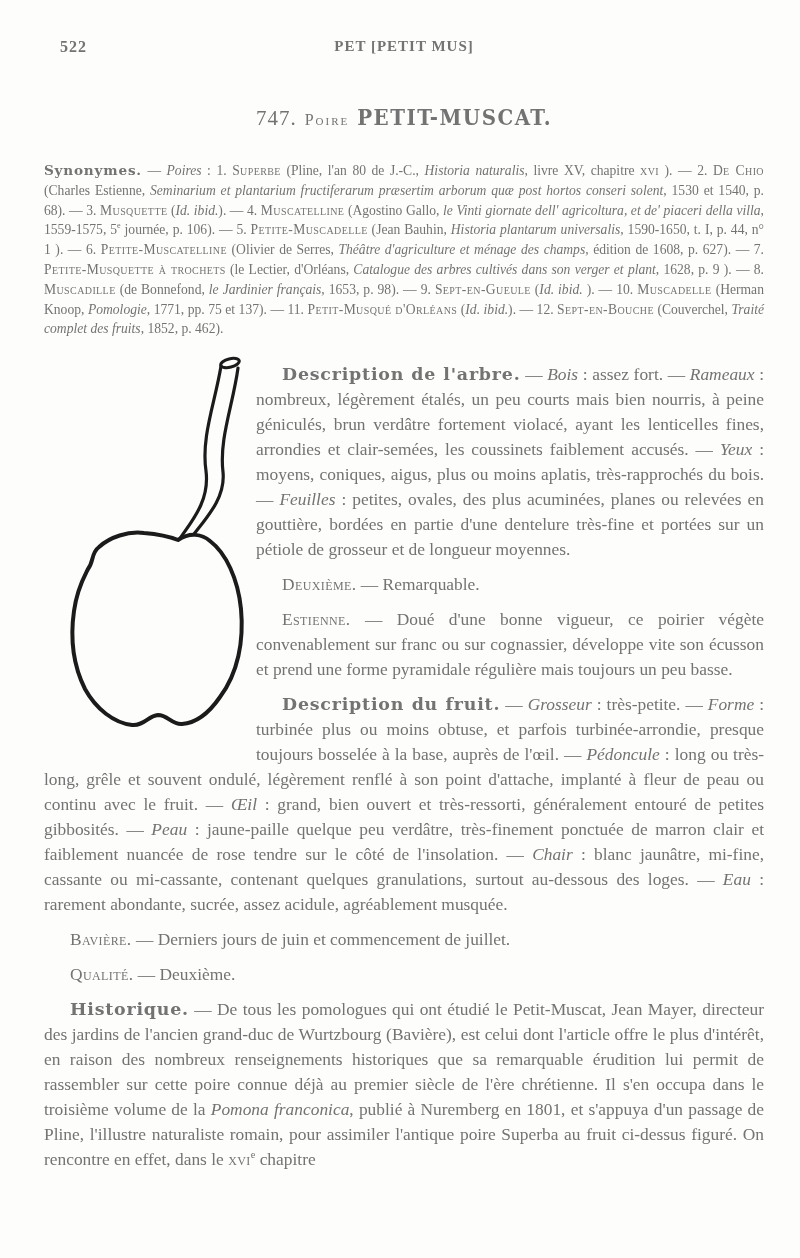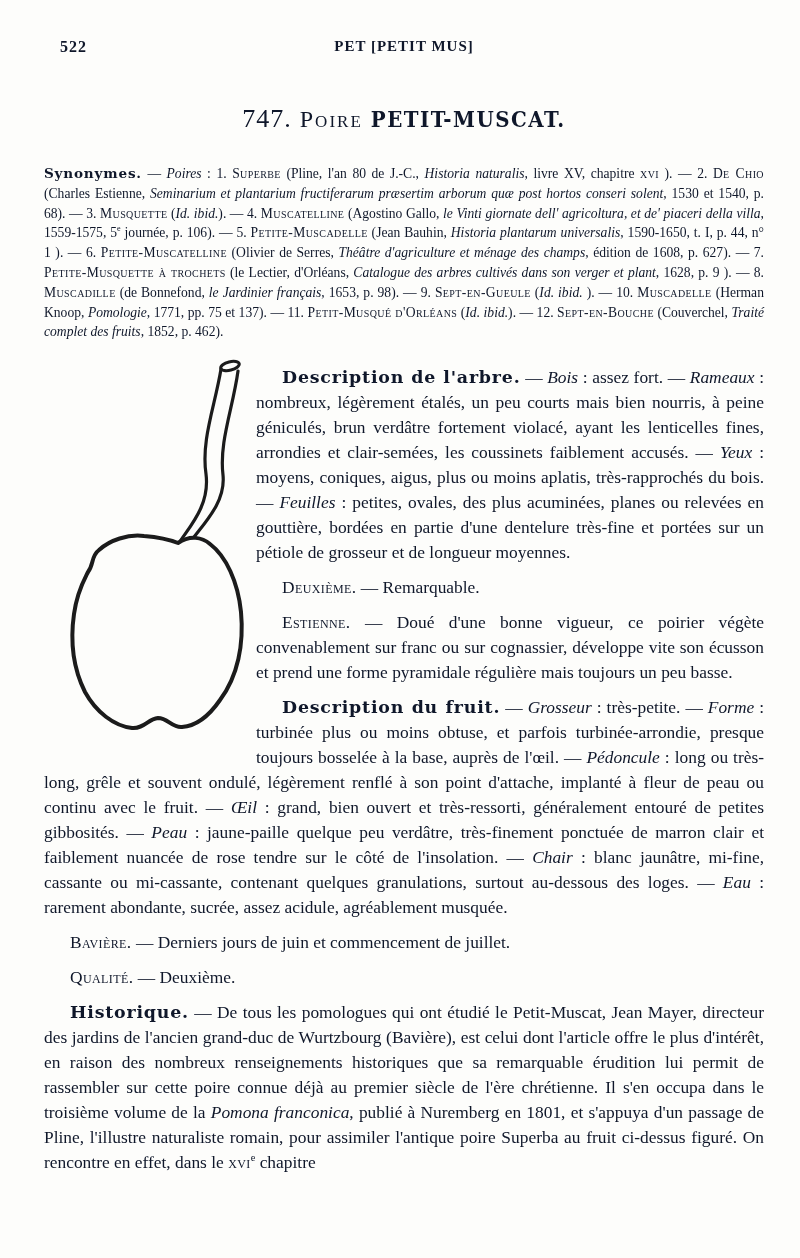--- a/index.html
+++ b/index.html
@@ -2,21 +2,21 @@
 <html lang="fr"><head>
 <meta charset="utf-8">
 <style>
   html, body { margin: 0; padding: 0; background: #e9e8e4; }
   .page {
     position: relative;
     width: 800px;
     height: 1258px;
     margin: 0 auto;
     background: #fdfdfb;
-    color: #0f172a;
+    color: #737373;
     font-family: "Liberation Serif", "DejaVu Serif", serif;
     box-sizing: border-box;
     padding: 38px 36px 0 44px;
     overflow: hidden;
   }
   
   .running-head {
     position: relative;
     height: 24px;
     font-size: 16px;
@@ -36,22 +36,22 @@
     letter-spacing: 1px;
     font-weight: bold;
     font-family: Liberation Serif, serif;
   }
   
   .article-title {
     margin-top: 42px;
     text-align: center;
     white-space: nowrap;
   }
-  .title-number { font-size: 26px; letter-spacing: 1px; }
-  .title-kind   { font-size: 24px; font-variant: small-caps; letter-spacing: 2px; margin: 0 4px; }
+  .title-number { font-size: 21px; letter-spacing: 1px; }
+  .title-kind   { font-size: 16px; font-variant: small-caps; letter-spacing: 2px; margin: 0 4px; }
   .title-name   { font-size: 22px; letter-spacing: 1.5px; font-weight: bold; font-family: "DejaVu Serif", serif; font-stretch: condensed; }
   
   .synonyms {
     margin: 30px 0 0 0;
     font-size: 13.6px;
     line-height: 19.8px;
     text-align: justify;
     text-indent: 0;
   }
   

